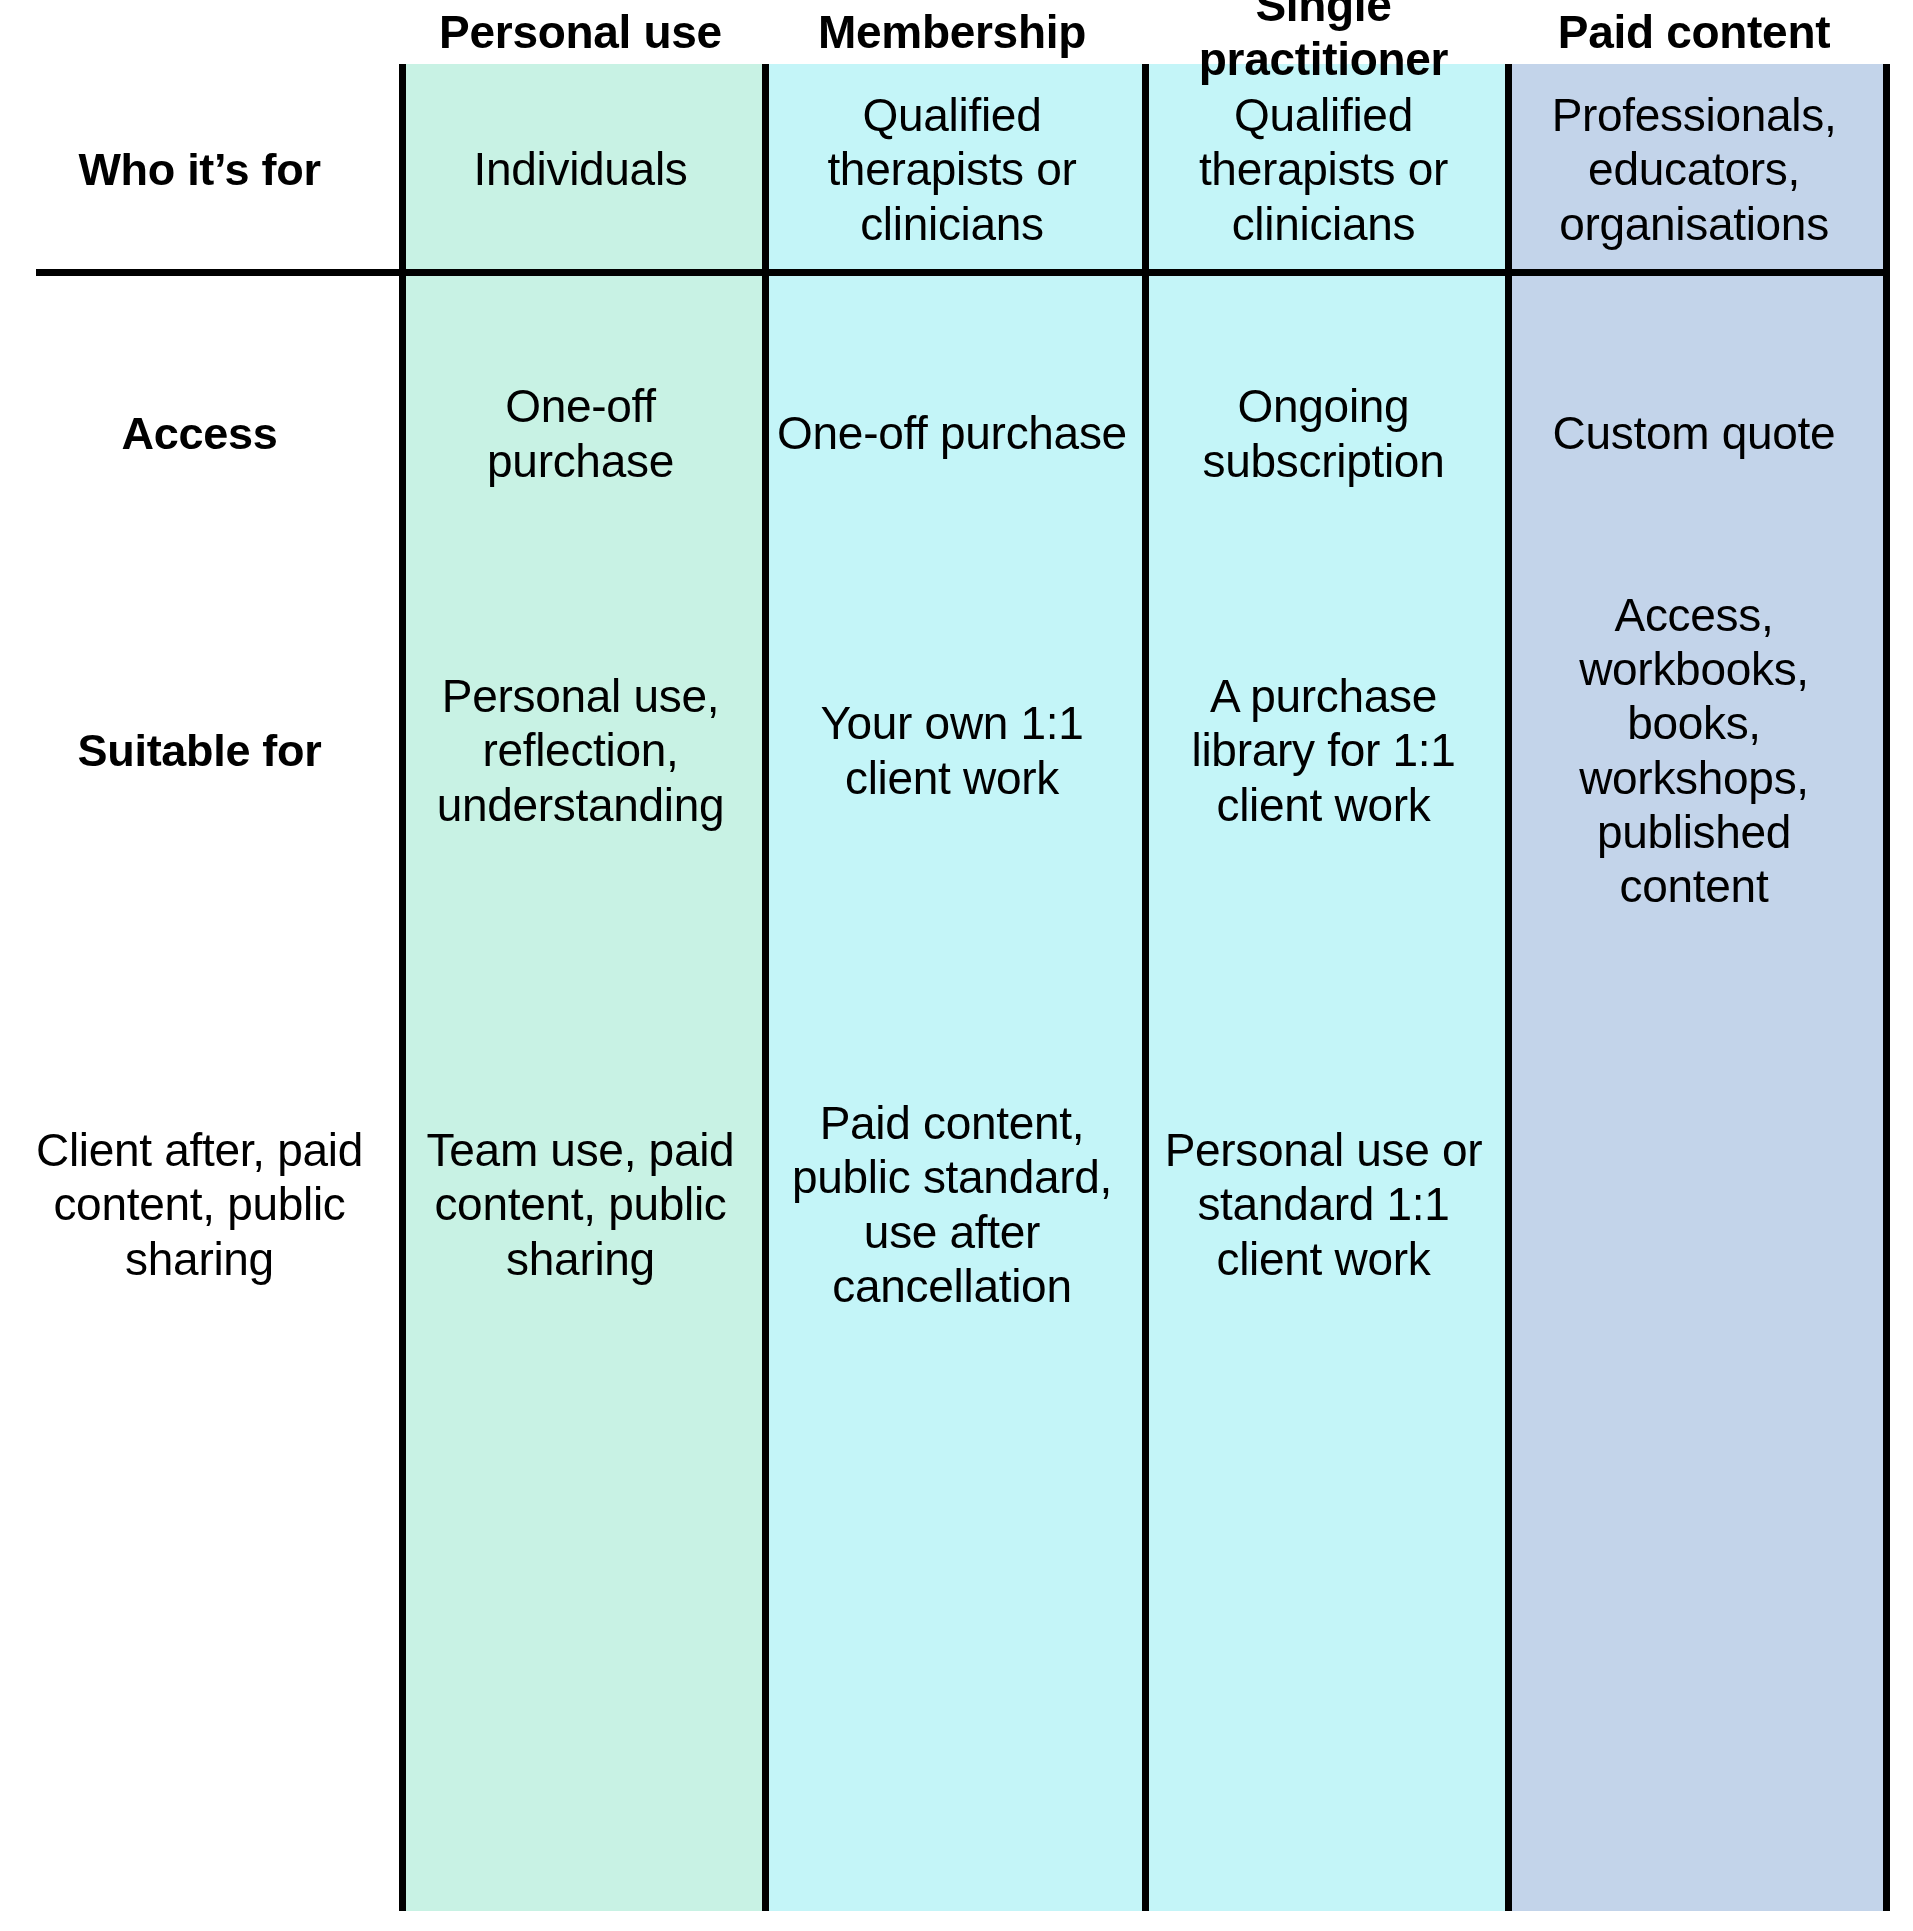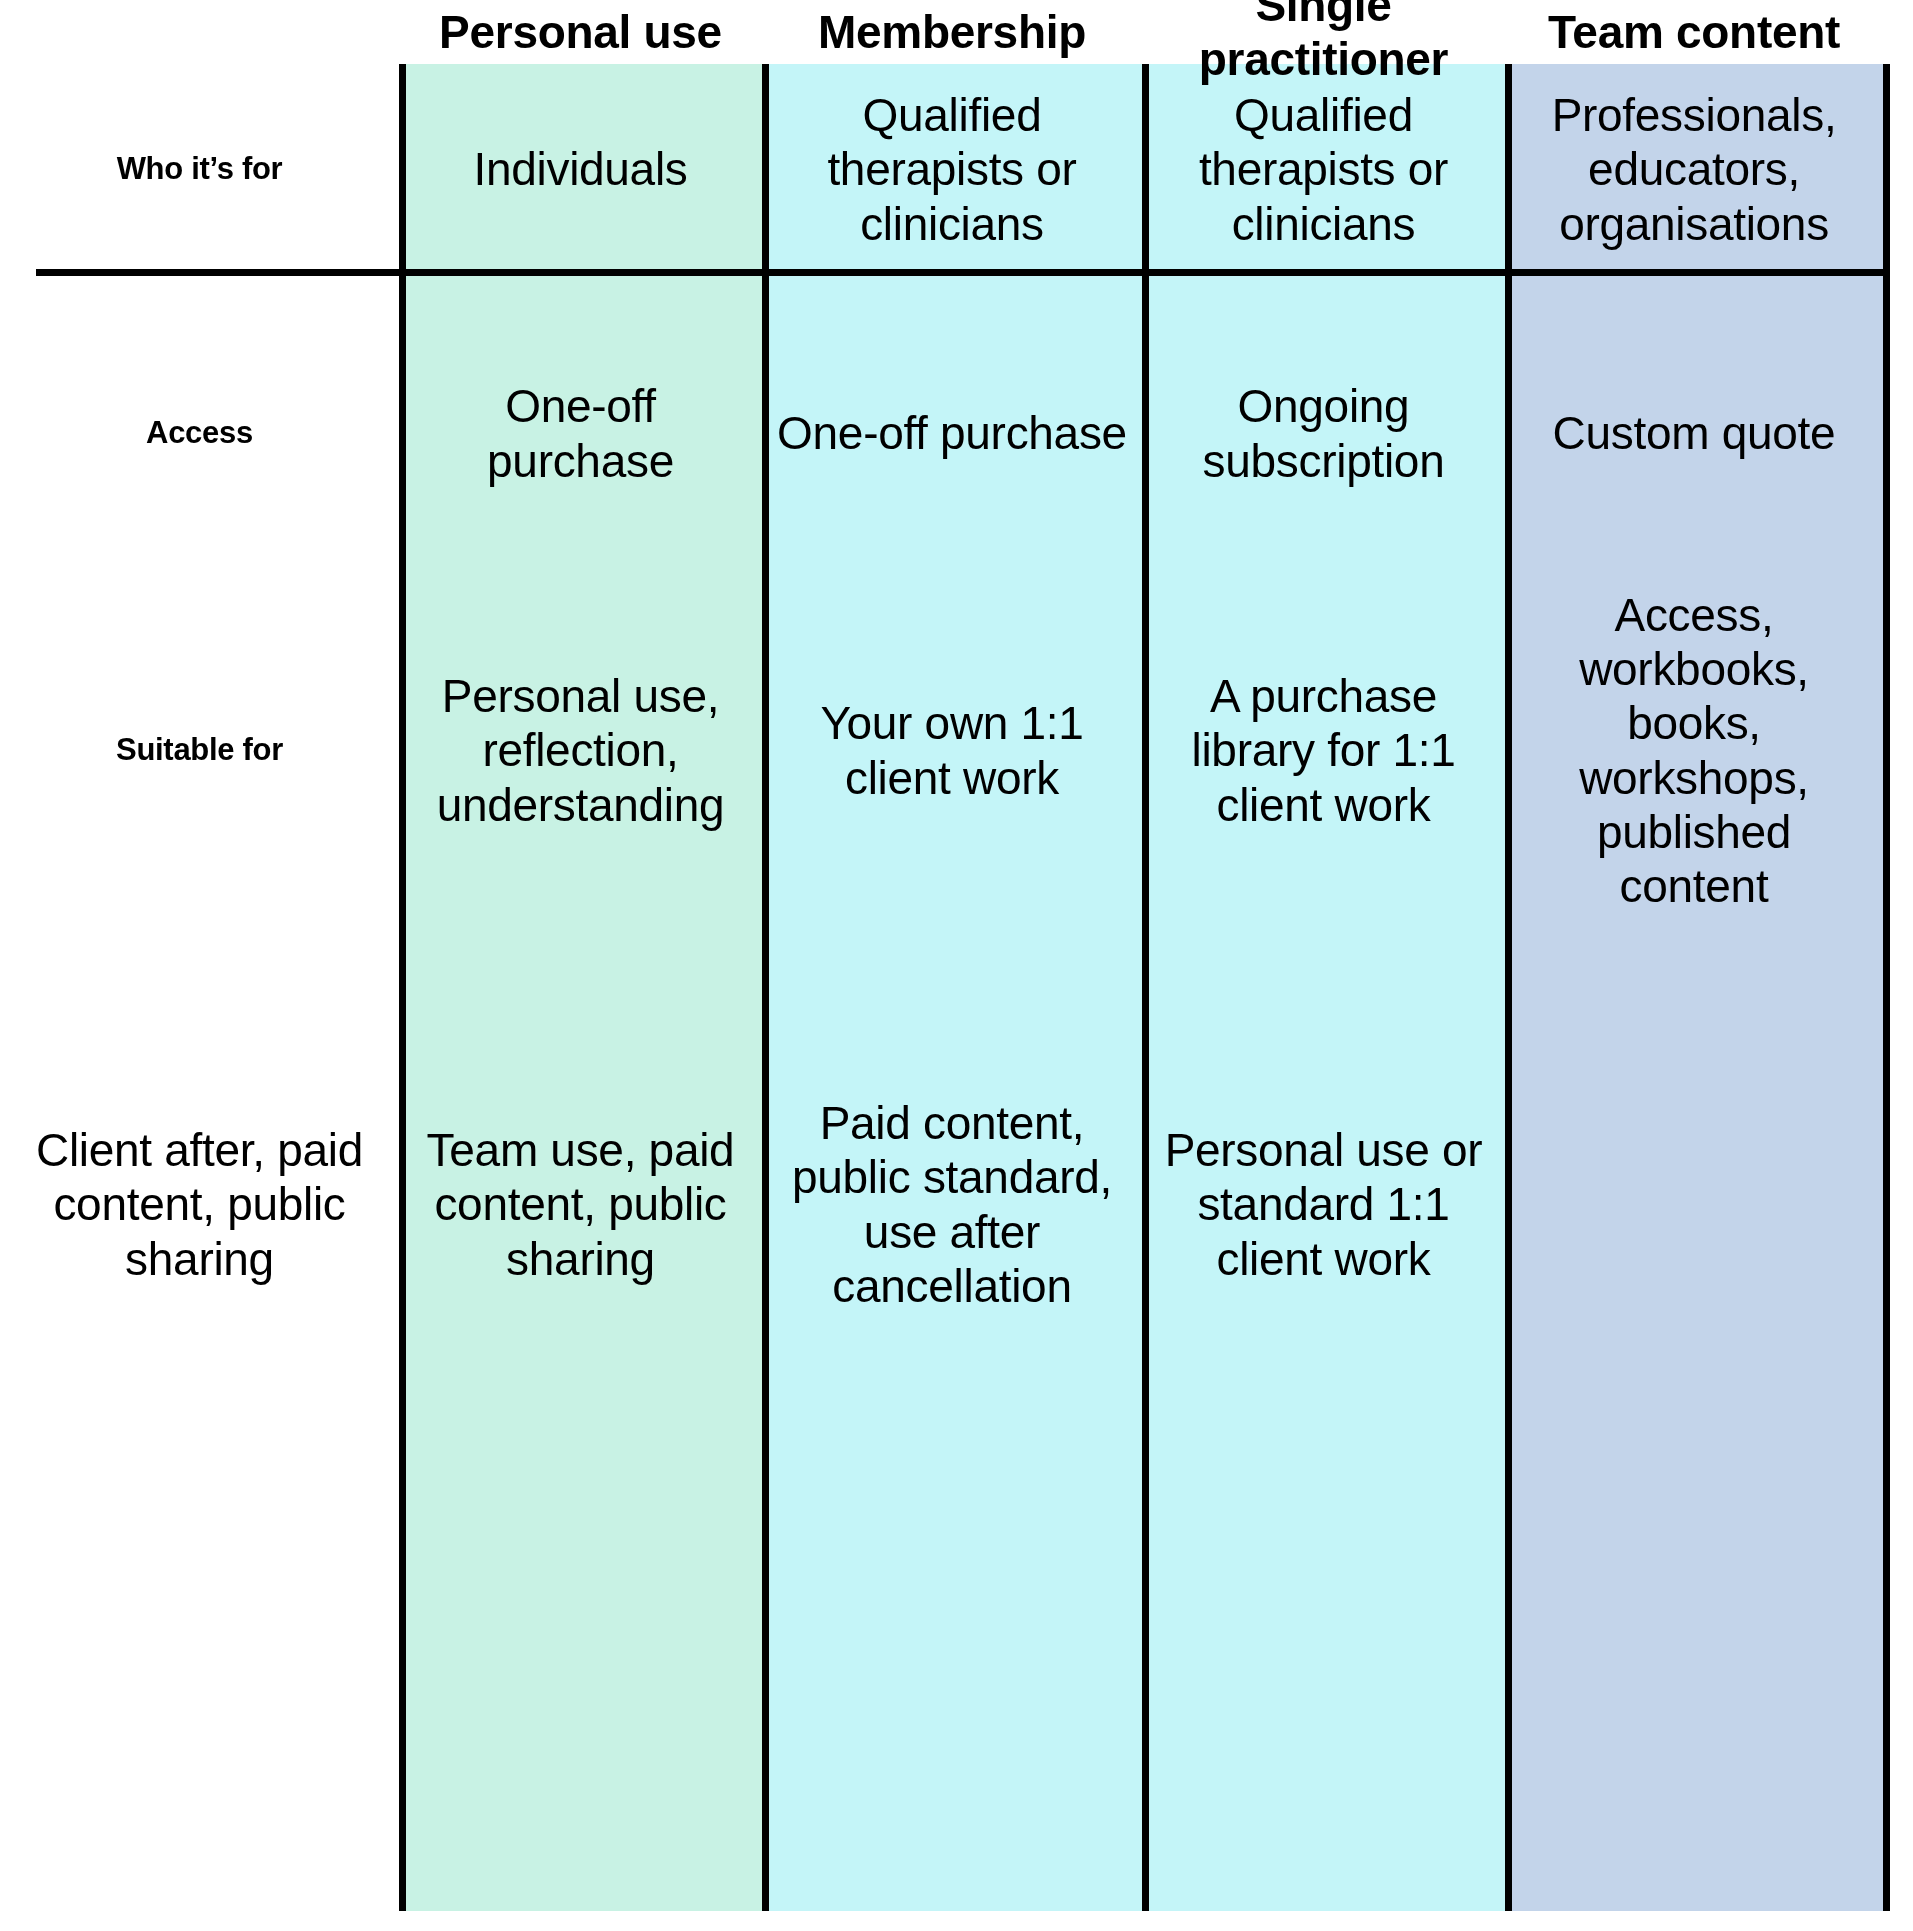--- a/index.html
+++ b/index.html
@@ -82,21 +82,21 @@
   }
 
   .hdr {
     font-weight: bold;
     font-size: 46px;
     letter-spacing: -0.3px;
   }
 
   .rowlabel {
     font-weight: bold;
-    font-size: 31px;
+    font-size: 45px;
     letter-spacing: -0.3px;
   }
 
   .body-cell {
     font-weight: normal;
     font-size: 46px;
     letter-spacing: -0.3px;
   }
 
   .spacer { }
@@ -118,21 +118,21 @@
   <div class="vrule v4" style="background: rgb(0, 0, 0);"></div>
 
   <div class="hrule" style="background: rgb(0, 0, 0);"></div>
 
   <div class="grid">
 
     <div class="cell spacer"></div>
     <div class="cell hdr">Personal use</div>
     <div class="cell hdr">Membership</div>
     <div class="cell hdr">Single practitioner</div>
-    <div class="cell hdr">Team content</div>
+    <div class="cell hdr">Paid content</div>
     <div class="cell spacer"></div>
 
     <div class="cell rowlabel">Who it’s for</div>
     <div class="cell body-cell">Individuals</div>
     <div class="cell body-cell">Qualified therapists or clinicians</div>
     <div class="cell body-cell">Qualified therapists or clinicians</div>
     <div class="cell body-cell">Professionals, educators, organisations</div>
     <div class="cell spacer"></div>
 
     <div class="cell rowlabel">Access</div>

